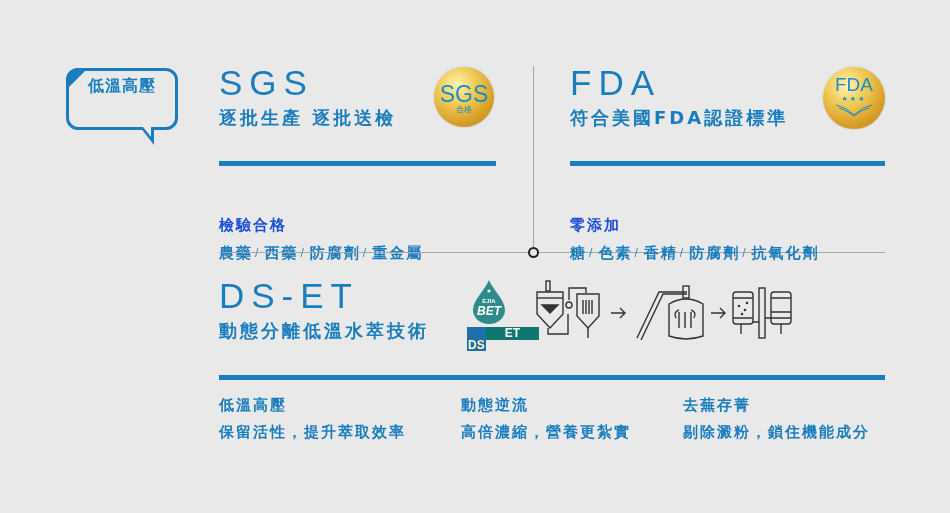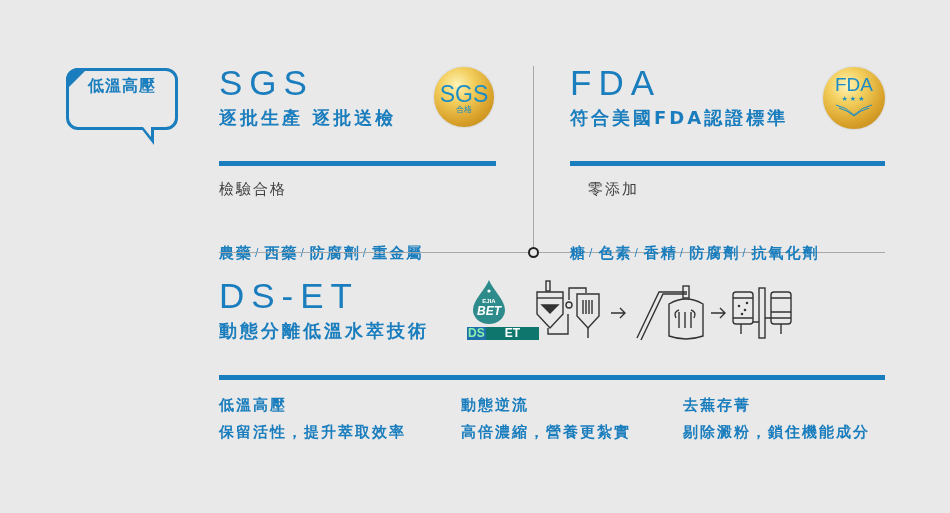--- a/index.html
+++ b/index.html
@@ -33,22 +33,23 @@
     .big-title {
       font-family: "Liberation Sans", "DejaVu Sans", sans-serif;
       font-size: 35px; line-height: 36px; letter-spacing: 7px; color: #1a7dbd;
     }
     .sub-title {
       font-size: 18px; line-height: 22px; letter-spacing: 3px; color: #1a7dbd; font-weight: bold;
       white-space: nowrap;
     }
     .rule { height: 5px; background: #1a7dbd; }
     .small-head {
-      font-size: 15px; line-height: 18px; letter-spacing: 2px; font-weight: normal; color: #404040;
+      font-size: 15px; line-height: 18px; letter-spacing: 2px; font-weight: bold; color: #1d4ed8;
       white-space: nowrap;
+      margin-top: 36px;
     }
     .item-list { font-size: 15px; line-height: 18px; font-weight: bold; letter-spacing: 2px; white-space: nowrap; display: flex; align-items: center; margin-top: 35px; }
     .item-list .sep { font-size: 10px; color: #1a7dbd; margin: 0 4px 0 2px; font-weight: normal; }
 
     .gold-badge {
       border-radius: 50%;
       background: radial-gradient(circle at 38% 30%, #fff3b8 0%, #f3cf5e 30%, #d9a22a 65%, #b77d14 100%);
       box-shadow: 0 0 2px rgba(0,0,0,0.2);
       display: flex; flex-direction: column; align-items: center; justify-content: center;
       color: #1a8cc6;
@@ -62,21 +63,21 @@
 
     .vline { left: 533px; top: 66px; width: 1px; height: 183px; background: #a8a8a8; }
     .hline { left: 219px; top: 252px; width: 666px; height: 1px; background: #a8a8a8; }
     .node { left: 528px; top: 247px; width: 7px; height: 7px; border: 2px solid #222; border-radius: 50%; background: #e9e9e9; }
 
     .drop { left: 467px; top: 278px; }
     .dset-label {
       left: 467px; top: 327px; height: 13px; display: flex;
       font-family: "Liberation Sans", sans-serif; font-weight: bold; font-size: 12px; line-height: 13px;
     }
-    .dset-label .ds { background: #1f6fa8; color: #86efac; padding: 0 1px; }
+    .dset-label .ds { background: #1f6fa8; color: #fef9c3; padding: 12px 1px; }
     .dset-label .et { background: #0f766e; color: #fff; padding: 0 19px; }
 
     .process { left: 533px; top: 278px; }
 
     .col-head { font-size: 15px; line-height: 18px; font-weight: bold; letter-spacing: 2px; white-space: nowrap; }
     .col-body { font-size: 15px; line-height: 18px; font-weight: bold; letter-spacing: 2px; white-space: nowrap; }
   </style>
 </head>
 <body>
 
@@ -116,21 +117,21 @@
 <div class="abs sub-title" style="left:570px; top:107px;">符合美國FDA認證標準</div>
 <div class="abs gold-badge fda-badge">
   <div class="b1">FDA</div>
   <div class="b2">★★★</div>
   <svg width="40" height="14" viewBox="0 0 40 14">
     <path d="M2,2 Q12,4 20,12 Q28,4 38,2" fill="none" stroke="#1a8cc6" stroke-width="1"></path>
     <path d="M5,5 Q13,7 20,13 Q27,7 35,5" fill="none" stroke="#1a8cc6" stroke-width="1"></path>
   </svg>
 </div>
 <div class="abs rule" style="left:570px; top:161px; width:315px;"></div>
-<div class="abs small-head" style="left:588px; top:180px;">零添加</div>
+<div class="abs small-head" style="left:570px; top:180px;">零添加</div>
 <div class="abs item-list" style="left:570px; top:209px;">
   <span>糖</span>
   <span class="sep">/</span>
   <span>色素</span>
   <span class="sep">/</span>
   <span>香精</span>
   <span class="sep">/</span>
   <span>防腐劑</span>
   <span class="sep">/</span>
   <span>抗氧化劑</span>

